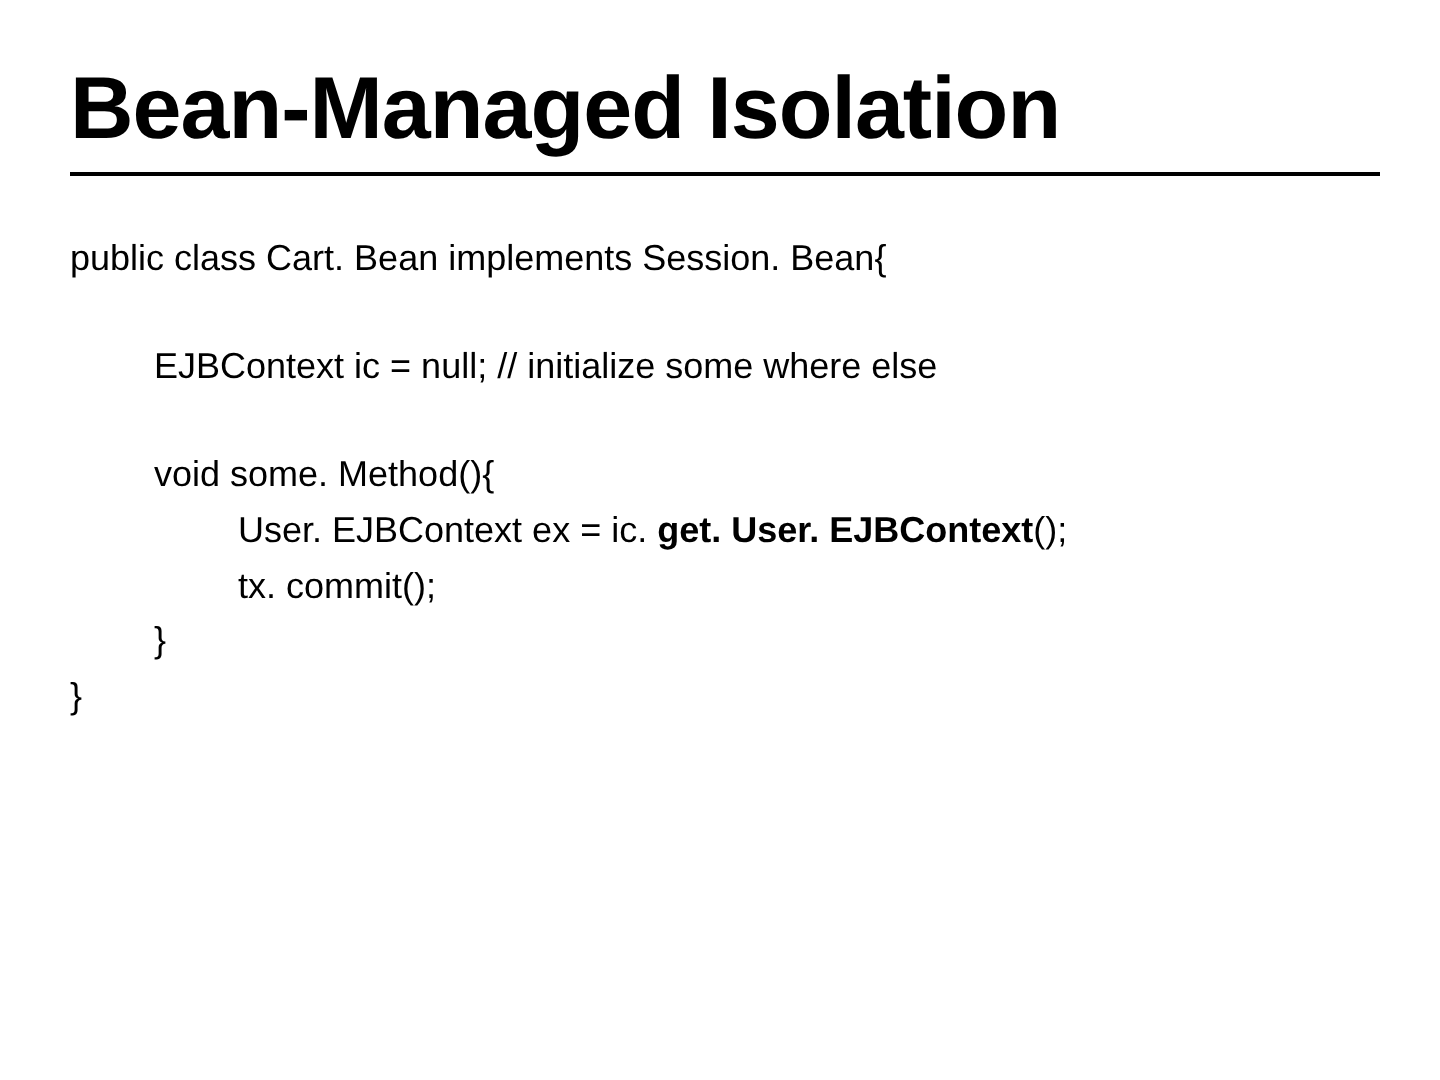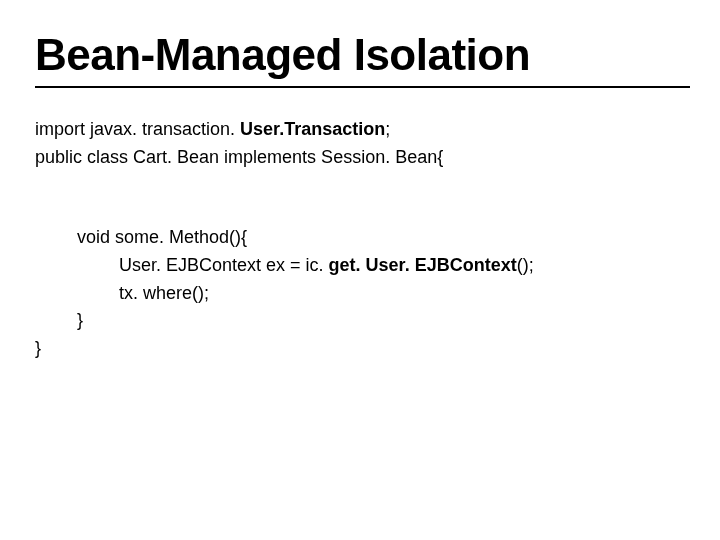--- a/index.html
+++ b/index.html
@@ -33,30 +33,28 @@
   .bold { font-weight: 700; }
   .gap { height: 26px; }
 </style>
 </head>
 <body>
 
 <div class="title">Bean-Managed Isolation</div>
 <div class="underline"></div>
 
 <div class="code">
-  <div>
-    <span>import javax. transaction. </span><span class="bold">User.Transaction</span><span>;</span>
-  </div>
   <div>public class Cart. Bean implements Session. Bean{</div>
 
   <div class="gap"></div>
 
+  <div class="indent1">EJBContext ic = null; // initialize some where else</div>
 
   <div class="gap"></div>
 
   <div class="indent1">void some. Method(){</div>
   <div class="indent2">
     <span>User. EJBContext ex = ic. </span><span class="bold">get. User. EJBContext</span><span>();</span>
   </div>
-  <div class="indent2">tx. where();</div>
+  <div class="indent2">tx. commit();</div>
   <div class="indent1">}</div>
   <div>}</div>
 </div>
 
 </body></html>

